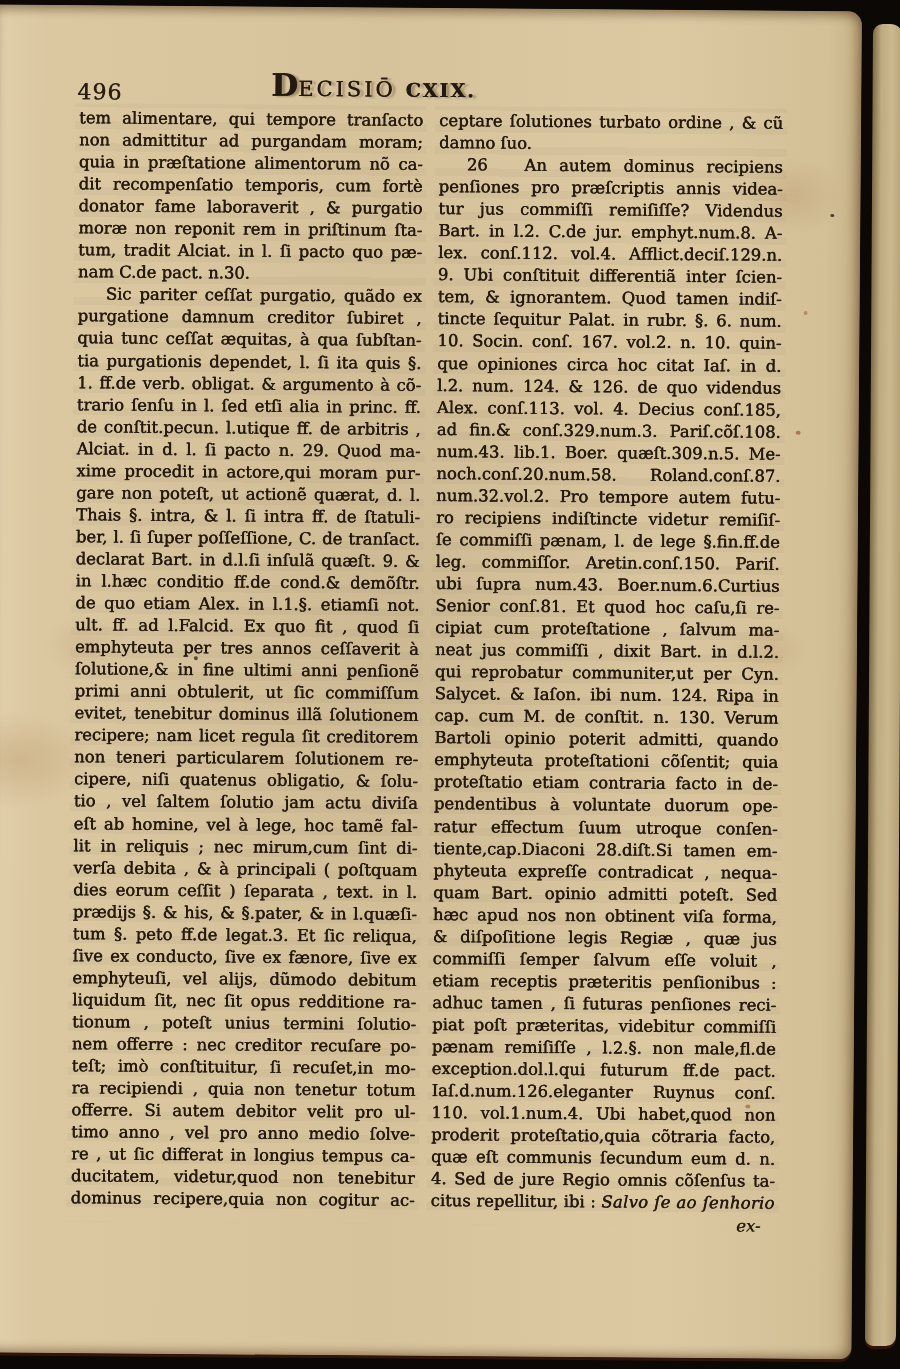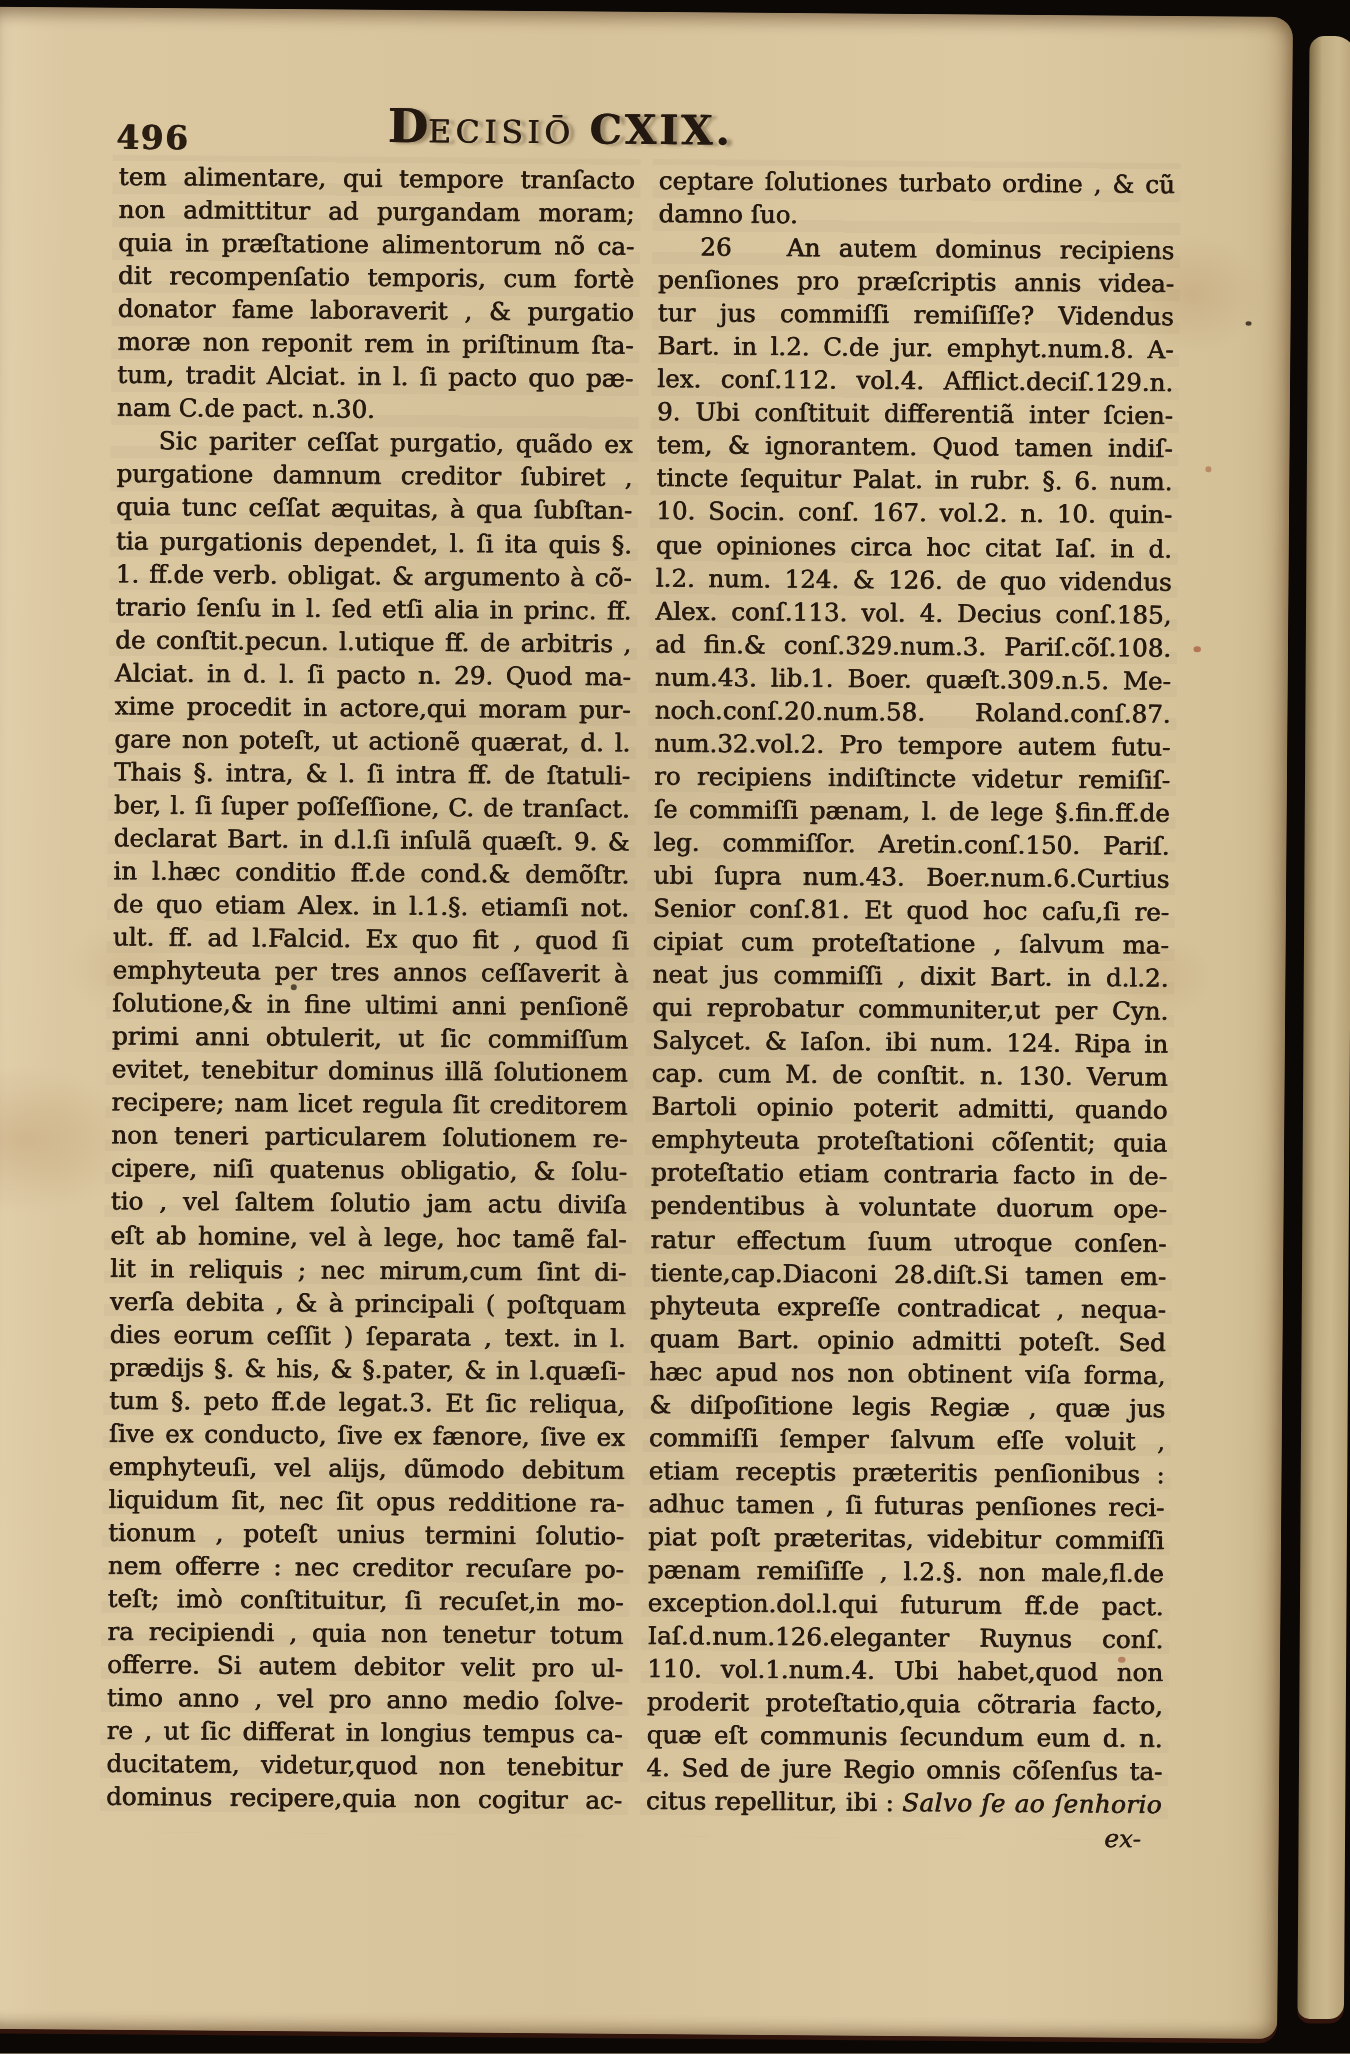--- a/index.html
+++ b/index.html
@@ -26,31 +26,31 @@
   }
   .edge-page{
     position:absolute;left:869px;top:24px;width:31px;height:1322px;
     transform:rotate(0.35deg);
     background:linear-gradient(90deg,#7d6b46 0%,#bfab81 28%,#ccb88e 62%,#b5a076 100%);
     border-radius:10px 14px 10px 8px;
     box-shadow:0 3px 0 rgba(110,40,22,.4);
   }
   .page-number{
     position:absolute;left:84px;top:74px;
-    font-size:22px;font-weight:bold;color:#2a1e12;letter-spacing:1px;
+    font-size:22px;font-weight:normal;color:#2a1e12;letter-spacing:1px;
     text-shadow:0.5px 0 0 currentColor;
   }
   .running-head{
     position:absolute;left:120px;top:60px;width:520px;text-align:center;
     color:#241910;white-space:nowrap;
     text-shadow:4px 1px 2px rgba(60,42,24,.35), 0.5px 0 0 currentColor;
   }
   .rh-initial{font-size:31px;font-weight:bold;}
   .rh-rest{font-size:21px;font-weight:normal;letter-spacing:3px;}
-  .rh-numeral{font-size:27px;font-weight:bold;letter-spacing:2px;margin-left:10px;}
+  .rh-numeral{font-size:19px;font-weight:bold;letter-spacing:2px;margin-left:10px;}
   .col{
     position:absolute;top:102px;width:344px;
     font-size:16.4px;line-height:22.05px;color:#261a10;
   }
   .col-left{left:86px;}
   .col-right{left:446px;}
   .line{
     text-align:justify;text-align-last:justify;
     text-shadow:0.45px 0 0 currentColor, 0 0.3px 0 rgba(38,26,16,.6);
   }

